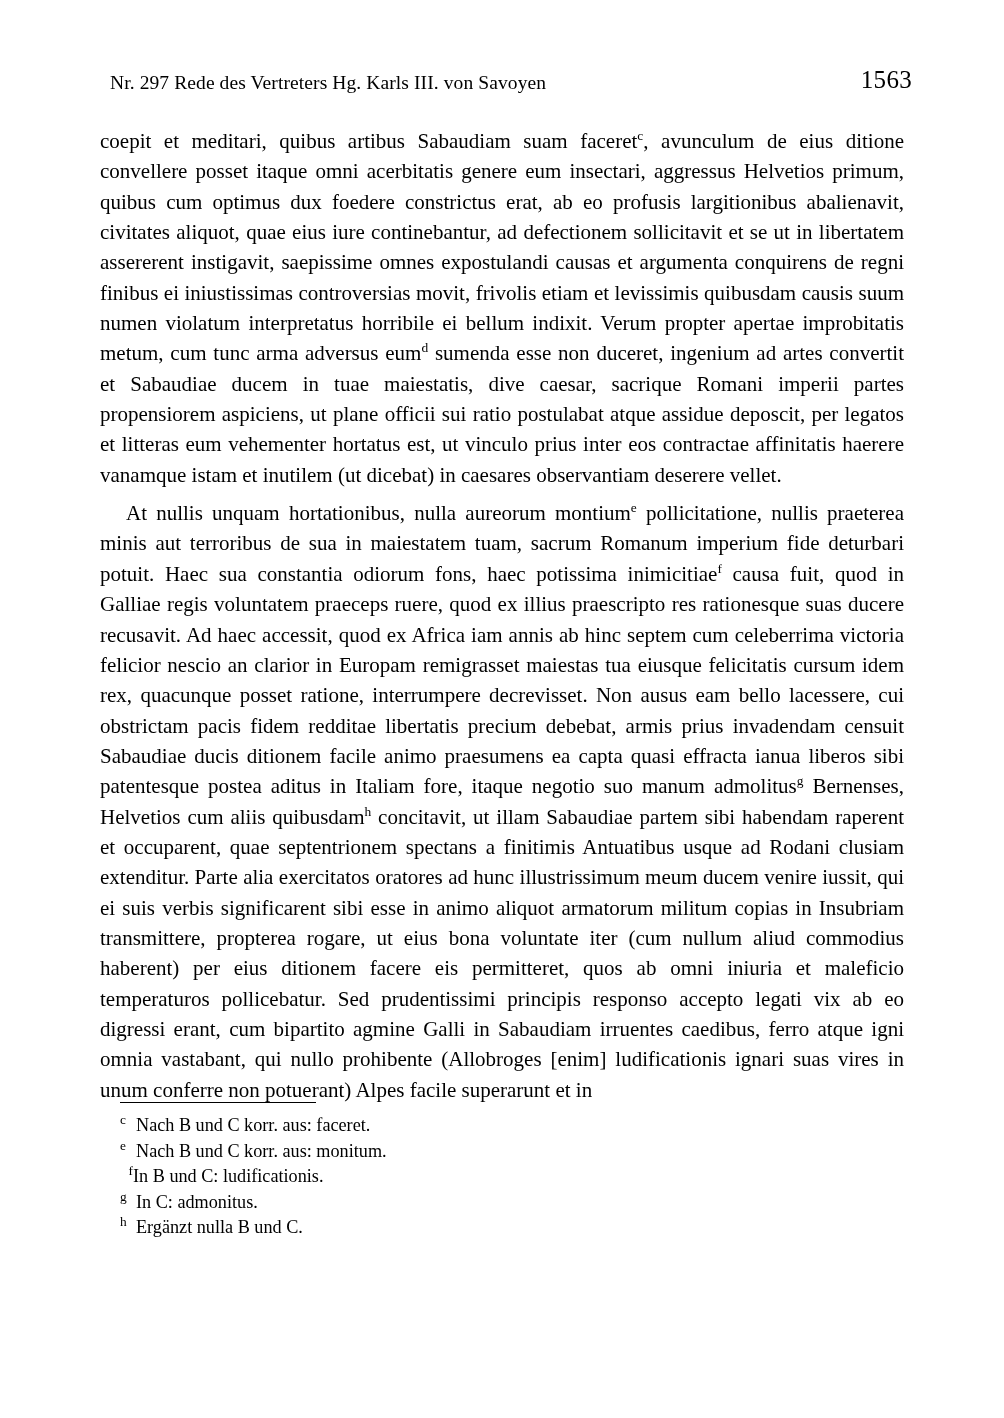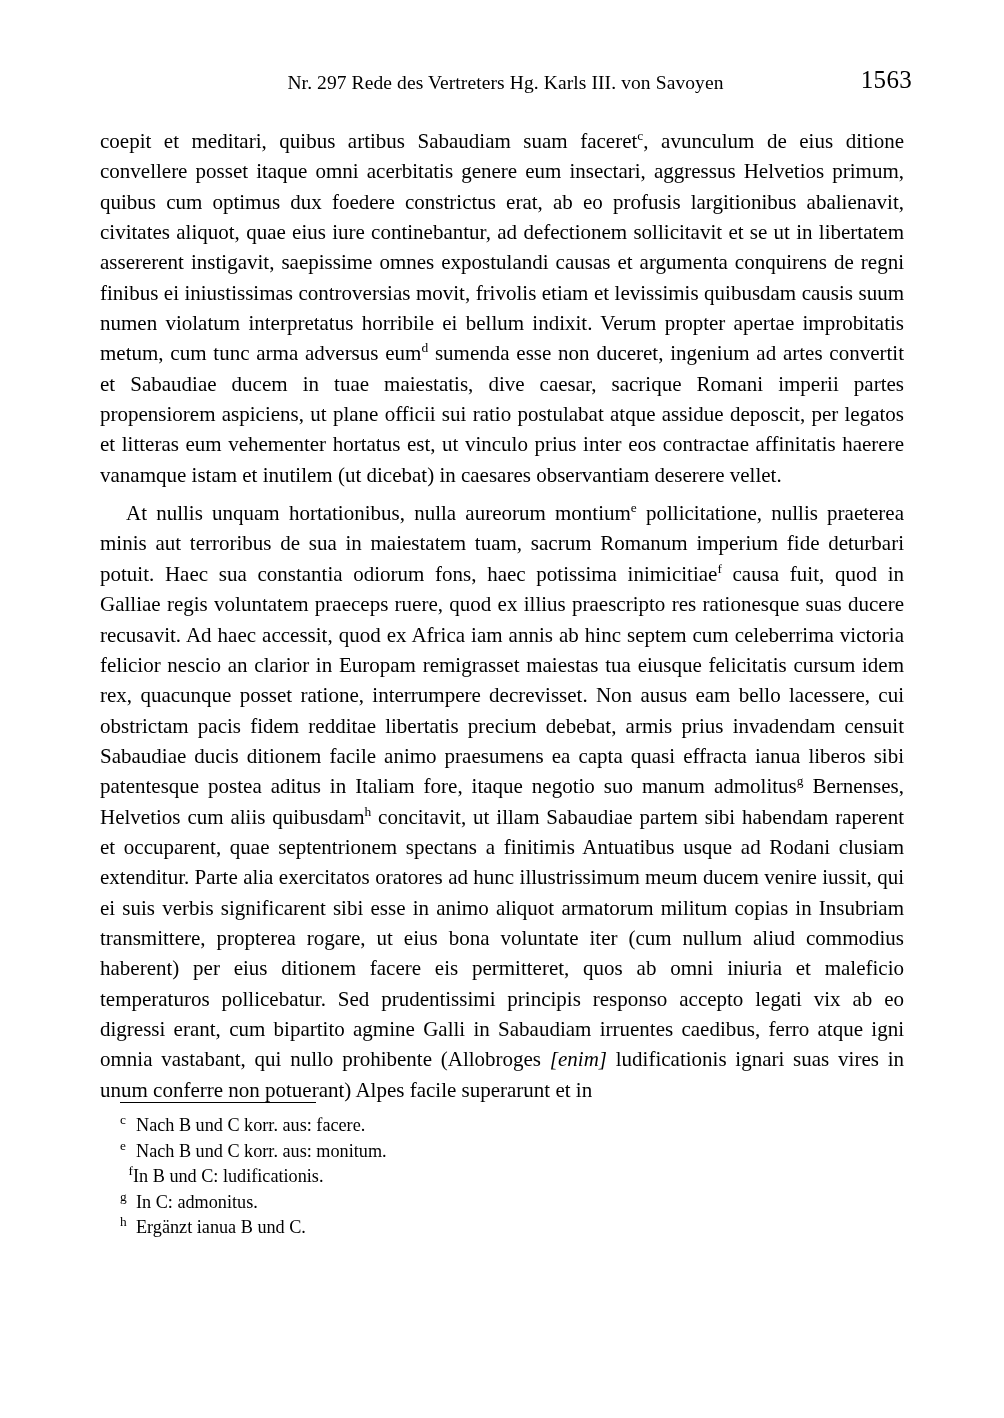--- a/index.html
+++ b/index.html
@@ -30,21 +30,21 @@
     height: 28px;
     display: flex;
     align-items: baseline;
     justify-content: center;
     font-size: 19.5px;
     letter-spacing: 0.1px;
   }
   .running-head .rh-title {
     position: absolute;
     left: 0; right: 11px;
-    text-align: center;
+    text-align: left;
     padding-left: 18px;
   }
   .running-head .rh-page {
     position: absolute;
     right: 0;
     top: -6px;
     font-size: 25px;
     letter-spacing: 0.3px;
     text-align: center;
   }
@@ -63,21 +63,21 @@
     hyphens: manual;
   }
   p.para.indent {
     text-indent: 26px;
   }
   sup {
     font-size: 0.64em;
     vertical-align: super;
     line-height: 0;
   }
-  .it { font-style: italic; }
+  .it { }
   .footnotes {
     position: absolute;
     left: 92px;
     top: 1102px;
     width: 820px;
   }
   .fn-rule {
     width: 196px;
     height: 1px;
     background: #000000;
@@ -110,21 +110,21 @@
   </div>
 
   <div class="body-block" id="body-block">
       <p class="para"><span>coepit et meditari, quibus artibus Sabaudiam suam faceret</span><sup>c</sup><span>, avunculum de eius ditione convellere posset itaque omni acerbitatis genere eum insectari, aggressus Helvetios primum, quibus cum optimus dux foedere constrictus erat, ab eo profusis largitionibus abalienavit, civitates aliquot, quae eius iure continebantur, ad defectionem sollicitavit et se ut in libertatem assererent instigavit, saepissime omnes expostulandi causas et argumenta conquirens de regni finibus ei iniustissimas controversias movit, frivolis etiam et levissimis quibusdam causis suum numen violatum interpretatus horribile ei bellum indixit. Verum propter apertae improbitatis metum, cum tunc arma adversus eum</span><sup>d</sup><span> sumenda esse non duceret, ingenium ad artes convertit et Sabaudiae ducem in tuae maiestatis, dive caesar, sacrique Romani imperii partes propensiorem aspiciens, ut plane officii sui ratio postulabat atque assidue deposcit, per legatos et litteras eum vehementer hortatus est, ut vinculo prius inter eos contractae affinitatis haerere vanamque istam et inutilem (ut dicebat) in caesares observantiam deserere vellet.</span></p>
       <p class="para indent"><span>At nullis unquam hortationibus, nulla aureorum montium</span><sup>e</sup><span> pollicitatione, nullis praeterea minis aut terroribus de sua in maiestatem tuam, sacrum Romanum imperium fide deturbari potuit. Haec sua constantia odiorum fons, haec potissima inimicitiae</span><sup>f</sup><span> causa fuit, quod in Galliae regis voluntatem praeceps ruere, quod ex illius praescripto res rationesque suas ducere recusavit. Ad haec accessit, quod ex Africa iam annis ab hinc septem cum celeberrima victoria felicior nescio an clarior in Europam remigrasset maiestas tua eiusque felicitatis cursum idem rex, quacunque posset ratione, interrumpere decrevisset. Non ausus eam bello lacessere, cui obstrictam pacis fidem redditae libertatis precium debebat, armis prius invadendam censuit Sabaudiae ducis ditionem facile animo praesumens ea capta quasi effracta ianua liberos sibi patentesque postea aditus in Italiam fore, itaque negotio suo manum admolitus</span><sup>g</sup><span> Bernenses, Helvetios cum aliis quibusdam</span><sup>h</sup><span> concitavit, ut illam Sabaudiae partem sibi habendam raperent et occuparent, quae septentrionem spectans a finitimis Antuatibus usque ad Rodani clusiam extenditur. Parte alia exercitatos oratores ad hunc illustrissimum meum ducem venire iussit, qui ei suis verbis significarent sibi esse in animo aliquot armatorum militum copias in Insubriam transmittere, propterea rogare, ut eius bona voluntate iter (cum nullum aliud commodius haberent) per eius ditionem facere eis permitteret, quos ab omni iniuria et maleficio temperaturos pollicebatur. Sed prudentissimi principis responso accepto legati vix ab eo digressi erant, cum bipartito agmine Galli in Sabaudiam irruentes caedibus, ferro atque igni omnia vastabant, qui nullo prohibente (Allobroges </span><span class="it">[enim]</span><span> ludificationis ignari suas vires in unum conferre non potuerant) Alpes facile superarunt et in</span></p>
     </div>
 
   <div class="footnotes">
     <div class="fn-rule"></div>
     <div id="footnote-list">
-        <div class="fn-item"><span class="fn-mark">c</span><span class="fn-text-it">Nach B und C korr. aus:</span><span> facere.</span></div>
+        <div class="fn-item"><span class="fn-mark">c</span><span class="fn-text-it">Nach B und C korr. aus:</span><span> faceret.</span></div>
         <div class="fn-item"><span class="fn-mark">e</span><span class="fn-text-it">Nach B und C korr. aus:</span><span> monitum.</span></div>
         <div class="fn-item"><span class="fn-mark narrow">f</span><span class="fn-text-it">In B und C:</span><span> ludificationis.</span></div>
         <div class="fn-item"><span class="fn-mark">g</span><span class="fn-text-it">In C:</span><span> admonitus.</span></div>
-        <div class="fn-item"><span class="fn-mark">h</span><span class="fn-text-it">Ergänzt ianua B und C.</span></div>
+        <div class="fn-item"><span class="fn-mark">h</span><span class="fn-text-it">Ergänzt nulla B und C.</span></div>
       </div>
   </div>
 
 </div>
 
 </body></html>

